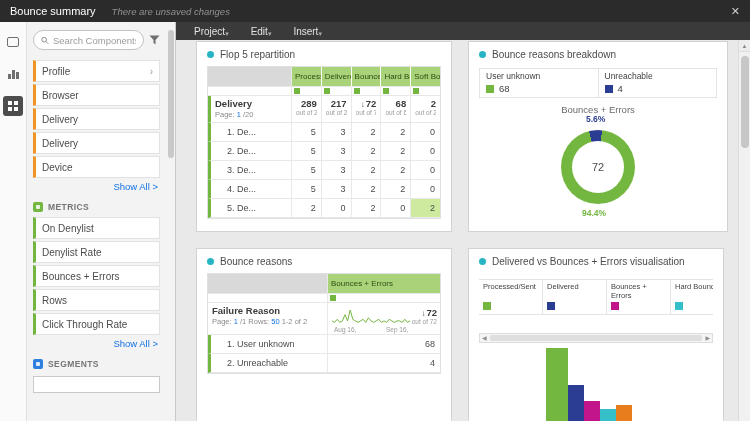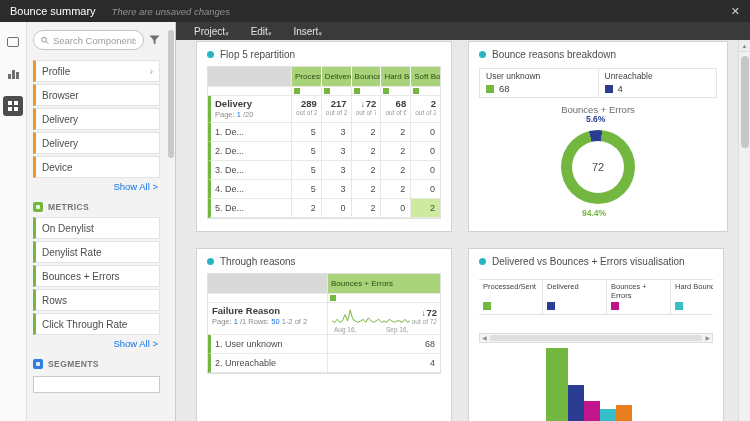--- a/index.html
+++ b/index.html
@@ -75,21 +75,21 @@
 .gl{border-left:3px solid #74b740;}
 .tot-label{padding:2px 4px;}
 .tot-name{font-weight:bold;font-size:9.5px;color:#3c3c3c;}
 .tot-page{font-size:7.5px;color:#8a8a8a;margin-top:1px;white-space:nowrap;overflow:hidden;}
 .blue{color:#1473e6;}
 .tot-cell{text-align:right;padding:2px 4px;cursor:pointer;}
 .tot-num{font-weight:bold;font-size:9.5px;color:#3c3c3c;white-space:nowrap;}
 .tot-sub{font-size:6.5px;color:#9a9a9a;white-space:nowrap;overflow:hidden;}
 .sort-ico{font-size:8px;margin-right:1px;color:#4b4b4b;font-weight:normal;}
 .data-row .fcell{height:19px;display:flex;align-items:center;cursor:pointer;}
-.data-row .flabel,.data-row .rlabel{padding-left:4px;color:#4b4b4b;font-size:9px;white-space:nowrap;overflow:hidden;}
+.data-row .flabel,.data-row .rlabel{padding-left:16px;color:#4b4b4b;font-size:9px;white-space:nowrap;overflow:hidden;}
 .data-row .fmet{justify-content:flex-end;padding-right:5px;font-size:9px;}
 .cell-sel{background:#cdea9f;}
 .hdr-row .fcell{height:32px;}
 
 
 .spark-cell{overflow:hidden;}
 .spark-svg{position:absolute;left:4px;top:3px;}
 .spark-date{position:absolute;bottom:1px;font-size:6.5px;color:#9a9a9a;white-space:nowrap;}
 .d-start{left:6px;}
 .d-end{left:58px;}
@@ -363,21 +363,21 @@
       <span class="pct-small">5.6%</span>
       <div class="donut" style="background: conic-gradient(from -14deg, rgb(43, 61, 146) 0deg, rgb(43, 61, 146) 5.6%, rgb(116, 183, 64) 0deg, rgb(116, 183, 64) 100%);">
         <div class="donut-hole">72</div>
       </div>
       <span class="pct-large">94.4%</span>
     </section>
 
     <section class="panel" id="panel-reasons">
       <div class="panel-head">
         <span class="panel-dot"></span>
-        <span class="panel-title">Through reasons</span>
+        <span class="panel-title">Bounce reasons</span>
       </div>
       <div class="ftable">
         <div class="frow chip-row">
           <div class="fcell rlabel corner"></div>
           <div class="fcell fmet chip">Bounces + Errors</div>
         </div>
         <div class="frow legend-row">
           <div class="fcell rlabel"></div>
           <div class="fcell fmet">
               <span class="mini-sq"></span>

